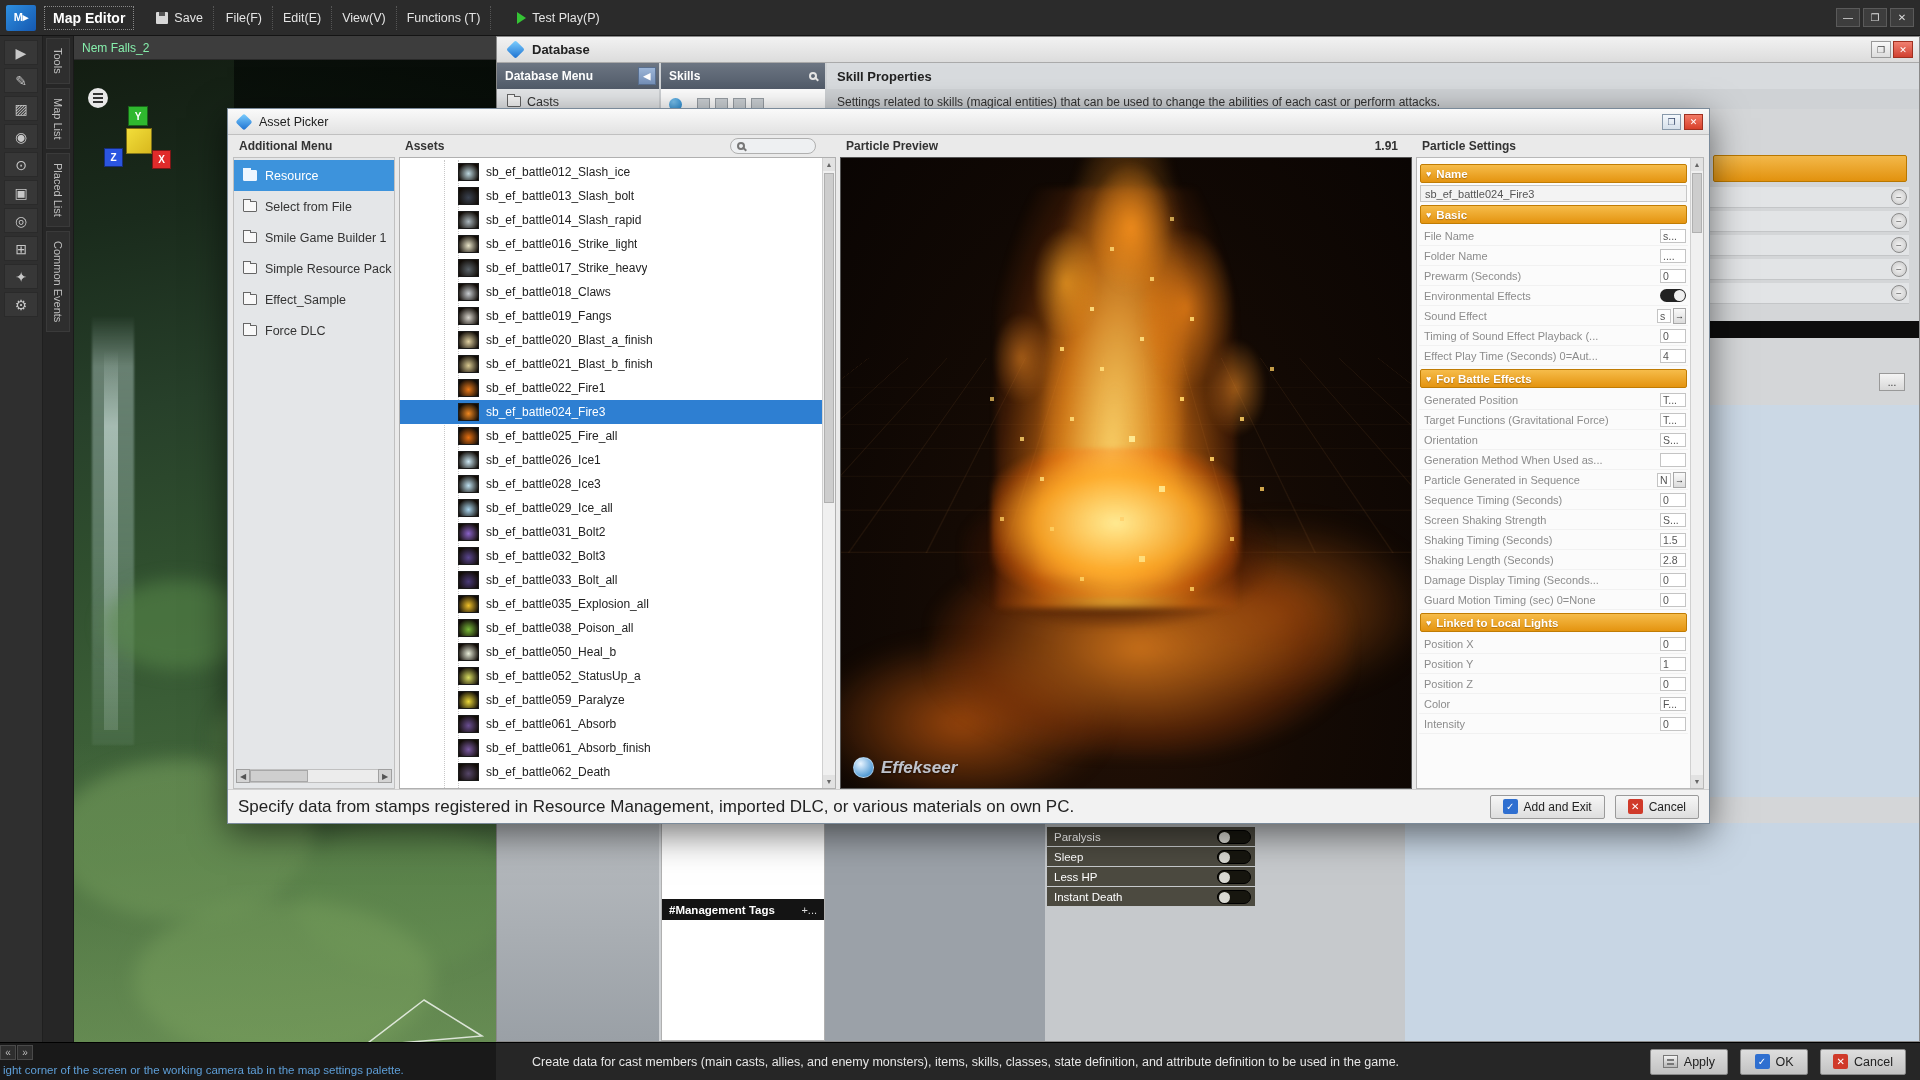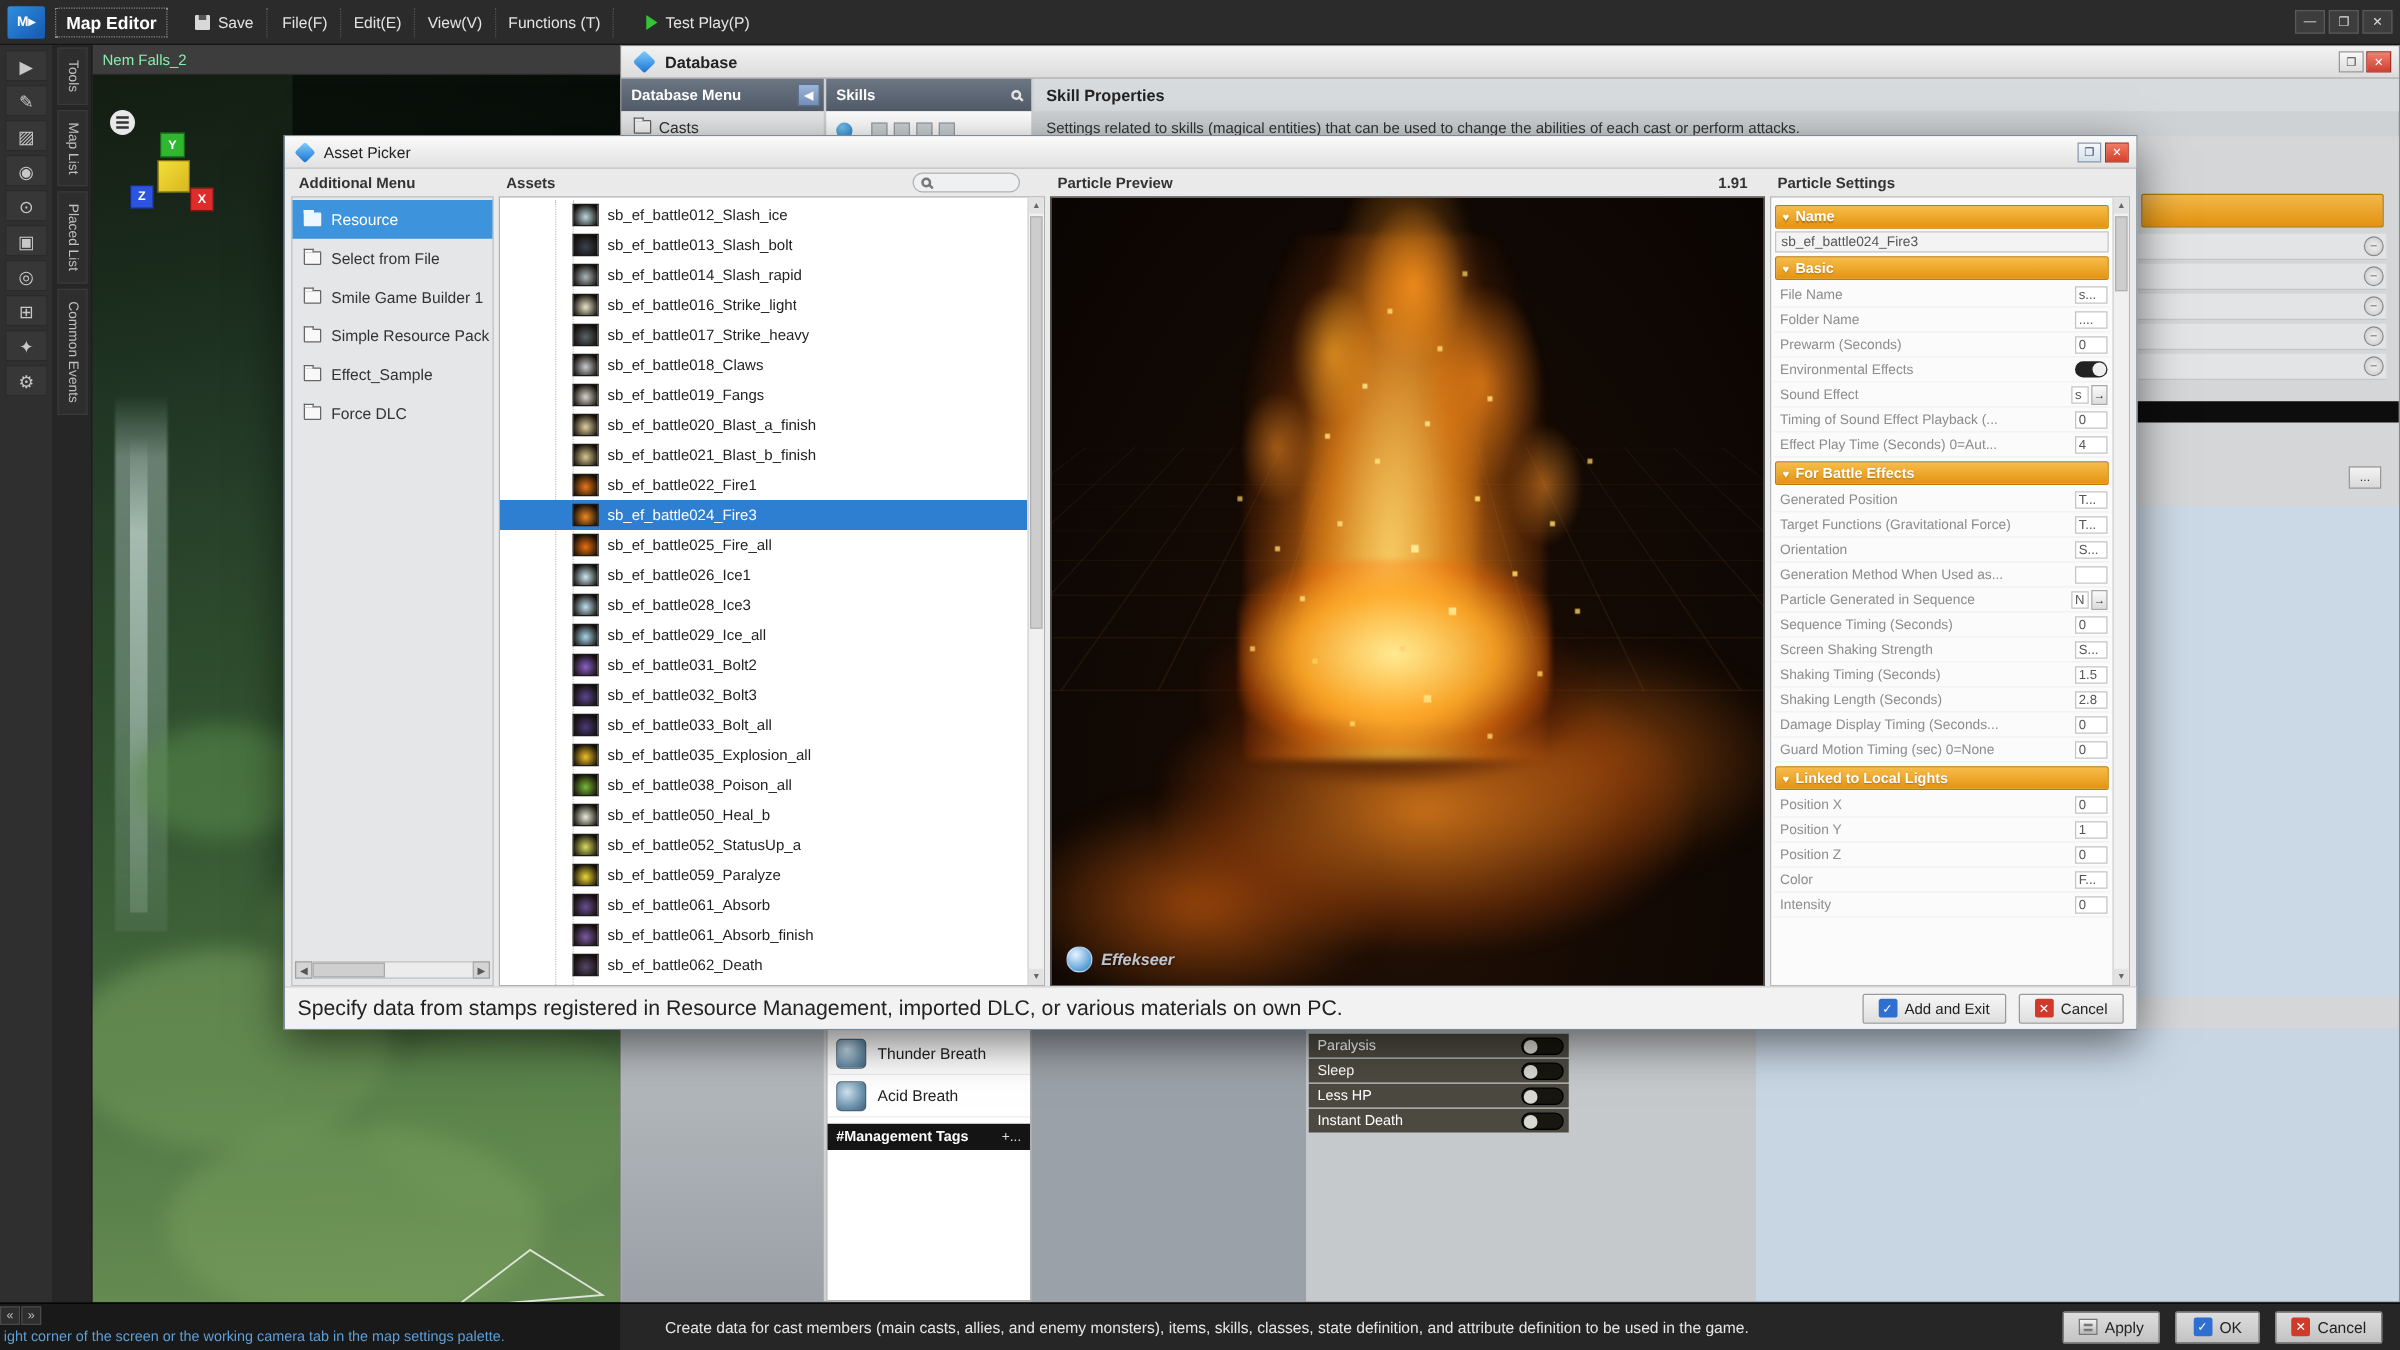--- a/index.html
+++ b/index.html
@@ -163,21 +163,21 @@
     background:radial-gradient(60px 95px at 290px 70px,rgba(255,150,30,.8),transparent 70%),
                radial-gradient(48px 80px at 225px 125px,rgba(255,170,40,.65),transparent 70%),
                radial-gradient(70px 115px at 345px 150px,rgba(255,140,25,.7),transparent 70%),
                radial-gradient(40px 65px at 180px 200px,rgba(255,150,40,.5),transparent 70%),
                radial-gradient(44px 70px at 395px 230px,rgba(255,150,40,.55),transparent 70%);
     filter:blur(2px); }
   .fx-sparks { left:0; top:0; width:2px; height:2px; background:transparent;
     box-shadow:260px 210px 0 1px rgba(255,220,120,.95),300px 180px 0 1px rgba(255,225,130,.9),340px 240px 0 1px rgba(255,210,100,.95),230px 260px 0 1px rgba(255,220,120,.9),370px 300px 0 1px rgba(255,210,100,.9),200px 320px 0 1px rgba(255,220,120,.85),320px 330px 0 2px rgba(255,230,140,.95),280px 360px 0 1px rgba(255,210,110,.9),250px 150px 0 1px rgba(255,225,130,.9),310px 120px 0 1px rgba(255,215,110,.85),350px 160px 0 1px rgba(255,215,110,.9),220px 190px 0 1px rgba(255,215,110,.9),400px 260px 0 1px rgba(255,210,100,.85),180px 280px 0 1px rgba(255,215,110,.8),420px 330px 0 1px rgba(255,205,95,.8),160px 360px 0 1px rgba(255,210,100,.75),390px 380px 0 1px rgba(255,205,95,.8),300px 400px 0 2px rgba(255,225,130,.9),240px 420px 0 1px rgba(255,210,100,.85),350px 430px 0 1px rgba(255,210,100,.8),270px 90px 0 1px rgba(255,220,120,.8),330px 60px 0 1px rgba(255,215,110,.7),210px 370px 0 1px rgba(255,210,100,.8),430px 210px 0 1px rgba(255,205,95,.75),150px 240px 0 1px rgba(255,210,100,.7),290px 280px 0 2px rgba(255,235,150,.95); }
   .wm { position:absolute; left:12px; bottom:10px; display:flex; align-items:center; gap:7px; }
   .wm-ball { width:21px; height:21px; border-radius:50%; background:radial-gradient(circle at 35% 30%,#e8f4ff,#5aa0d8 70%,#2b6da8); border:1px solid rgba(255,255,255,.4); flex:none; }
-  .wm-text { font-style:italic; font-weight:bold; font-size:13px; color:rgba(230,240,255,.8); text-shadow:0 1px 2px rgba(0,0,0,.6); }
+  .wm-text { font-style:italic; font-weight:bold; font-size:17px; color:rgba(230,240,255,.8); text-shadow:0 1px 2px rgba(0,0,0,.6); }
   
   .pane-settings { width:288px; }
   .ps-body { flex:1; background:#fbfbfb; border:1px solid #b8b8b8; position:relative; overflow:hidden; }
   .ps-scrollable { position:absolute; left:0; top:0; right:13px; bottom:0; padding:3px 2px 0 2px; }
   .ps-section-head { height:19px; background:linear-gradient(#f6bc4a,#e49410); border:1px solid #c07c04; border-radius:2px; color:#fff; font-weight:bold; font-size:11.5px; display:flex; align-items:center; gap:5px; padding:0 5px; margin:3px 1px 2px 1px; text-shadow:0 1px 1px rgba(120,70,0,.5); }
   .ps-heart { font-size:9px; }
   .ps-name-val { height:17px; border:1px solid #c6c6c6; background:#f3f3f3; color:#555; font-size:11px; display:flex; align-items:center; padding:0 4px; margin:0 1px 2px 1px; }
   .ps-row { height:20px; display:flex; align-items:center; padding:0 2px 0 5px; font-size:11px; color:#8c8c8c; border-bottom:1px solid #f1f1f1; }
   .ps-label { white-space:nowrap; overflow:hidden; text-overflow:ellipsis; flex:1; }
   .ps-val { flex:none; width:26px; height:14px; border:1px solid #c4c4c4; background:#fff; color:#555; font-size:10.5px; padding:0 2px; overflow:hidden; white-space:nowrap; margin-left:4px; }
@@ -363,31 +363,20 @@
           <span class="dbr-circle">−</span>
         </div>
       <div class="dbr-black"></div>
       <div class="dbr-dots">...</div>
       <div class="dbr-blue"></div>
     </div>
 
     <div class="db-bottom">
       <div class="dbb-menu"></div>
       <div class="dbb-skills">
-        <div>
-
-        <div class="skill-row">
-              <span class="skill-ic"></span>
-              <span>Thunder Breath</span>
-            </div>
-            <div class="skill-row">
-              <span class="skill-ic"></span>
-              <span>Acid Breath</span>
-            </div>
-          </div>
         <div class="mgmt">
           <span>#Management Tags</span>
           <span class="mgmt-add">+...</span>
         </div>
       </div>
       <div class="dbb-mid"></div>
       <div class="dbb-status">
 
       <div class="st-row">
             <span>Paralysis</span>

